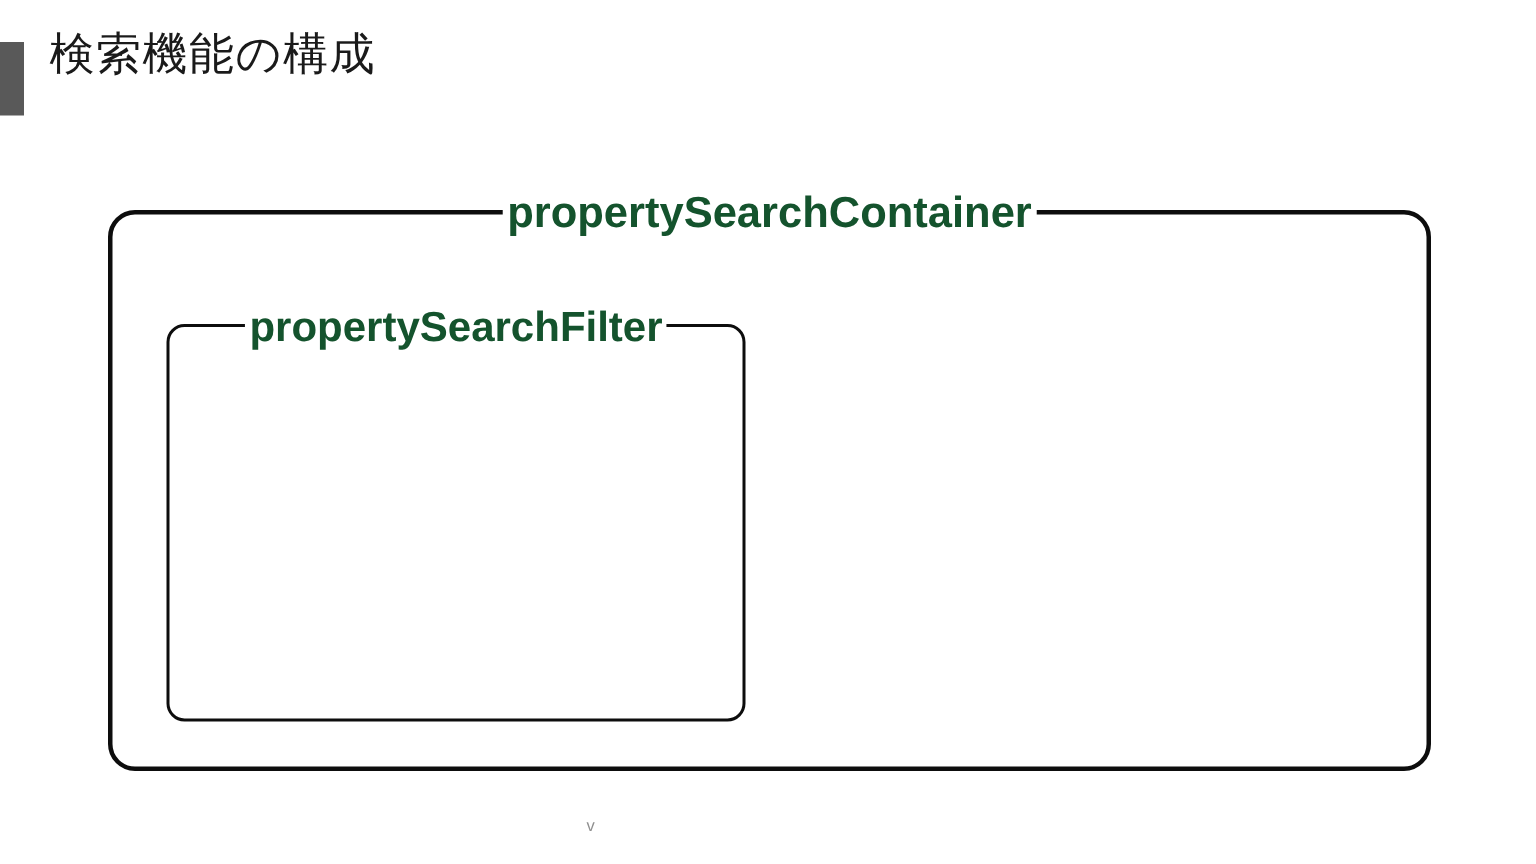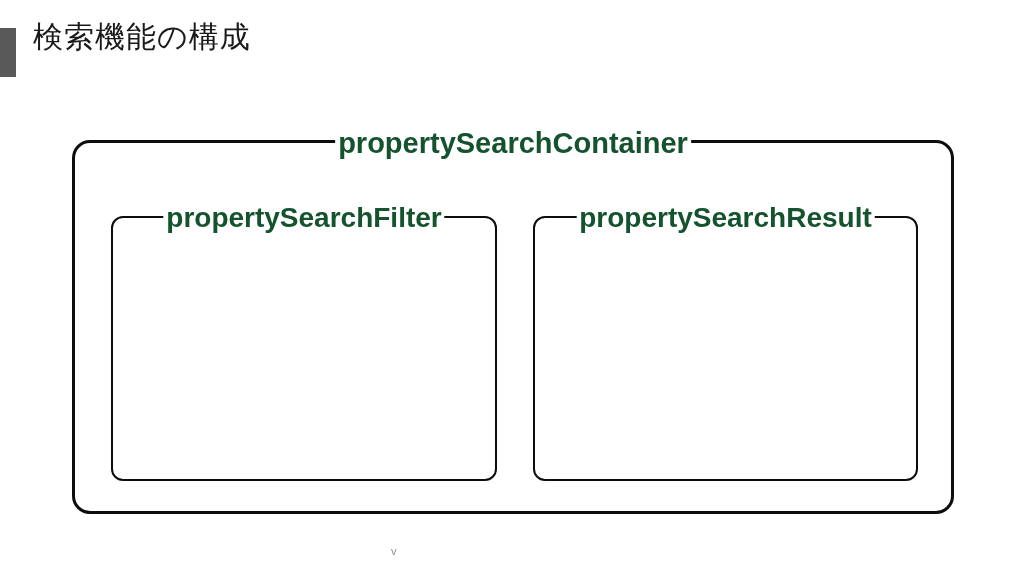--- a/index.html
+++ b/index.html
@@ -90,21 +90,18 @@
   <h1 class="slide-title">検索機能の構成</h1>
 
   <div class="outer-box">
 
     <span class="box-label">propertySearchContainer</span>
 
     <div class="inner-box filter">
       <span class="box-label">propertySearchFilter</span>
     </div>
 
-    <div class="inner-box result">
-      <span class="box-label">propertySearchResult</span>
-    </div>
 
   </div>
 
   <span class="stray-mark">v</span>
 
 </div>
 
 </body></html>

